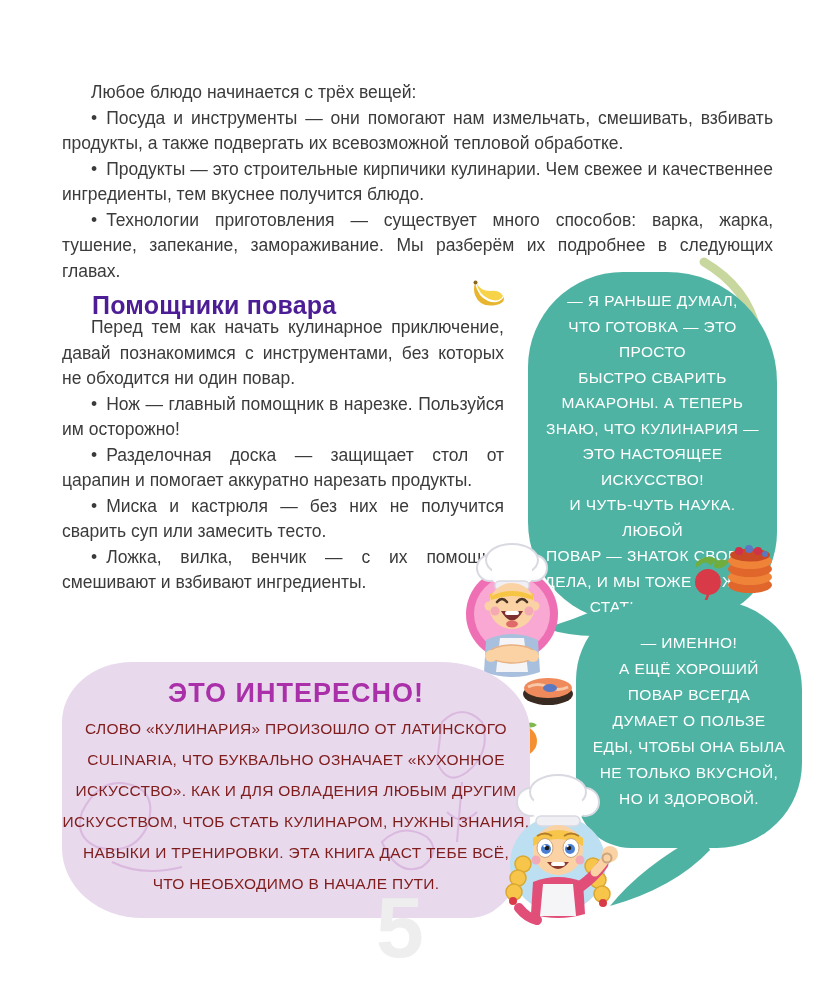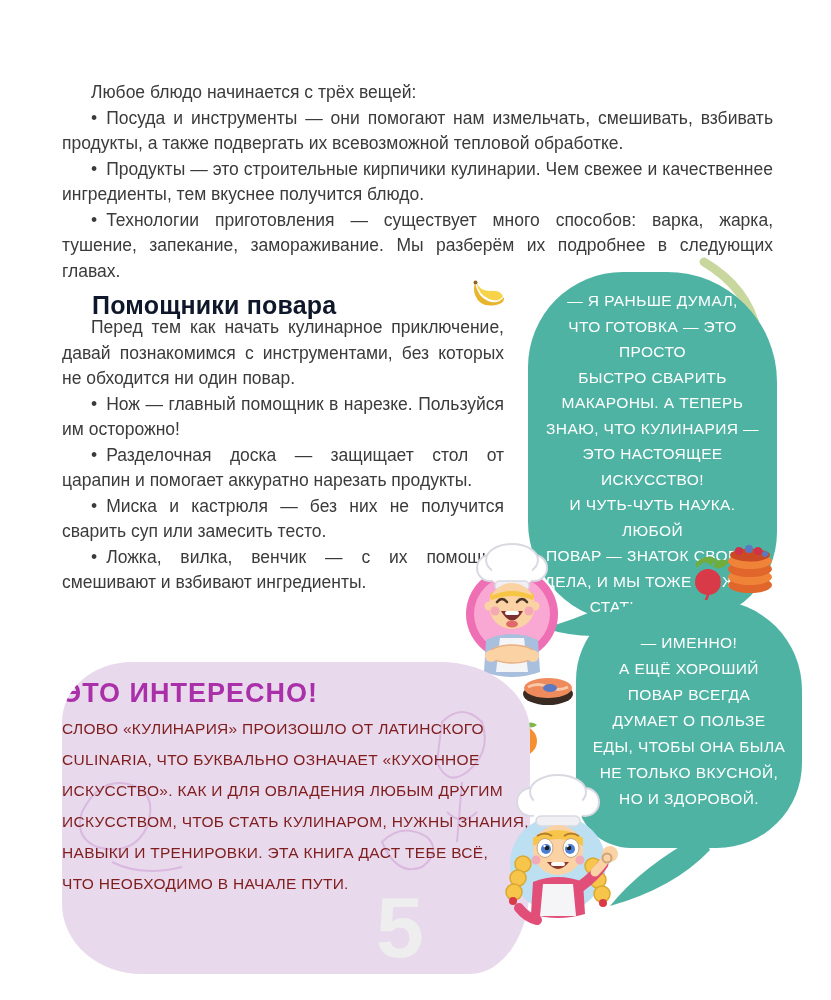--- a/index.html
+++ b/index.html
@@ -4,32 +4,32 @@
 <style>
   html,body{margin:0;padding:0;background:#fff;}
   .page{position:relative;width:831px;height:1000px;background:#ffffff;overflow:hidden;
         font-family:"Liberation Sans",sans-serif;color:#3b3b3b;}
   
   .flow p{margin:0;text-indent:29px;text-align:justify;font-size:17.5px;line-height:25.5px;}
   .intro{position:absolute;left:62px;top:80px;width:711px;}
   .section-col{position:absolute;left:62px;top:315px;width:442px;}
   .blt{margin-right:9px;}
   
-  .heading{position:absolute;left:92px;top:274px;font-size:25px;font-weight:bold;color:#0f172a;letter-spacing:.2px;}
+  .heading{position:absolute;left:92px;top:274px;font-size:25px;font-weight:bold;color:#4c1d95;letter-spacing:.2px;}
   
   .bubble{position:absolute;background:#4fb3a4;color:#ffffff;text-align:center;white-space:pre-line;
           box-sizing:border-box;letter-spacing:.4px;}
   .bubble1{left:528px;top:272px;width:249px;height:350px;border-radius:95px 110px 90px 100px;
            font-size:15.5px;line-height:25.5px;padding:16px 14px 0 14px;}
   .bubble2{left:576px;top:600px;width:226px;height:248px;border-radius:80px 90px 85px 55px;
            font-size:15.5px;line-height:26px;padding:30px 10px 0 10px;}
   
-  .fact{position:absolute;left:62px;top:662px;width:468px;height:312px;background:#e8d9ec;
+  .fact{position:absolute;left:62px;top:662px;width:468px;height:256px;background:#e8d9ec;
         border-radius:70px 90px 60px 80px / 60px 70px 90px 70px;box-sizing:border-box;
-        text-align:left;overflow:hidden;}
+        text-align:center;overflow:hidden;}
   .fact-title{margin:16px 0 4px 0;font-size:27px;font-weight:bold;color:#aa30a9;letter-spacing:1px;}
   .fact-body{font-size:15.5px;line-height:31px;color:#7f1d1d;white-space:pre-line;letter-spacing:.3px;}
   .fact-doodles{position:absolute;left:0;top:0;pointer-events:none;}
   .fact-inner{position:relative;}
   
   .pagenum{position:absolute;left:340px;top:884px;width:120px;text-align:center;
            font-size:86px;font-weight:bold;color:#eeeeee;line-height:1;}
   .abs{position:absolute;}
   svg{display:block;}
 </style>

